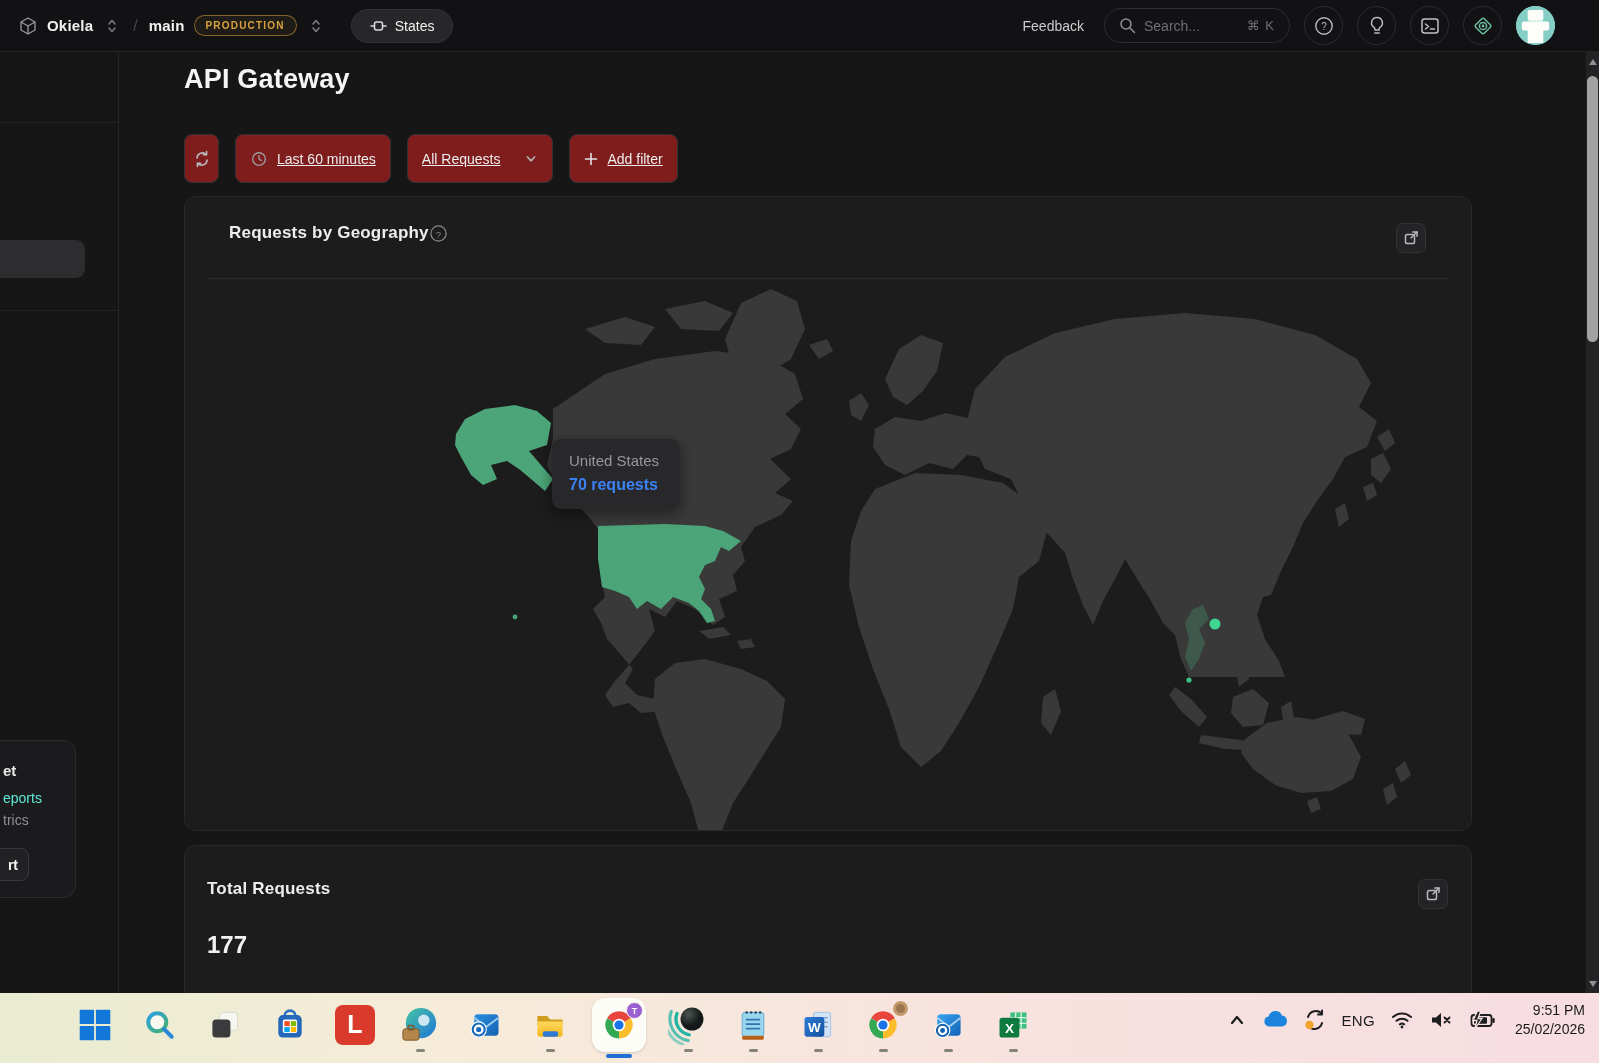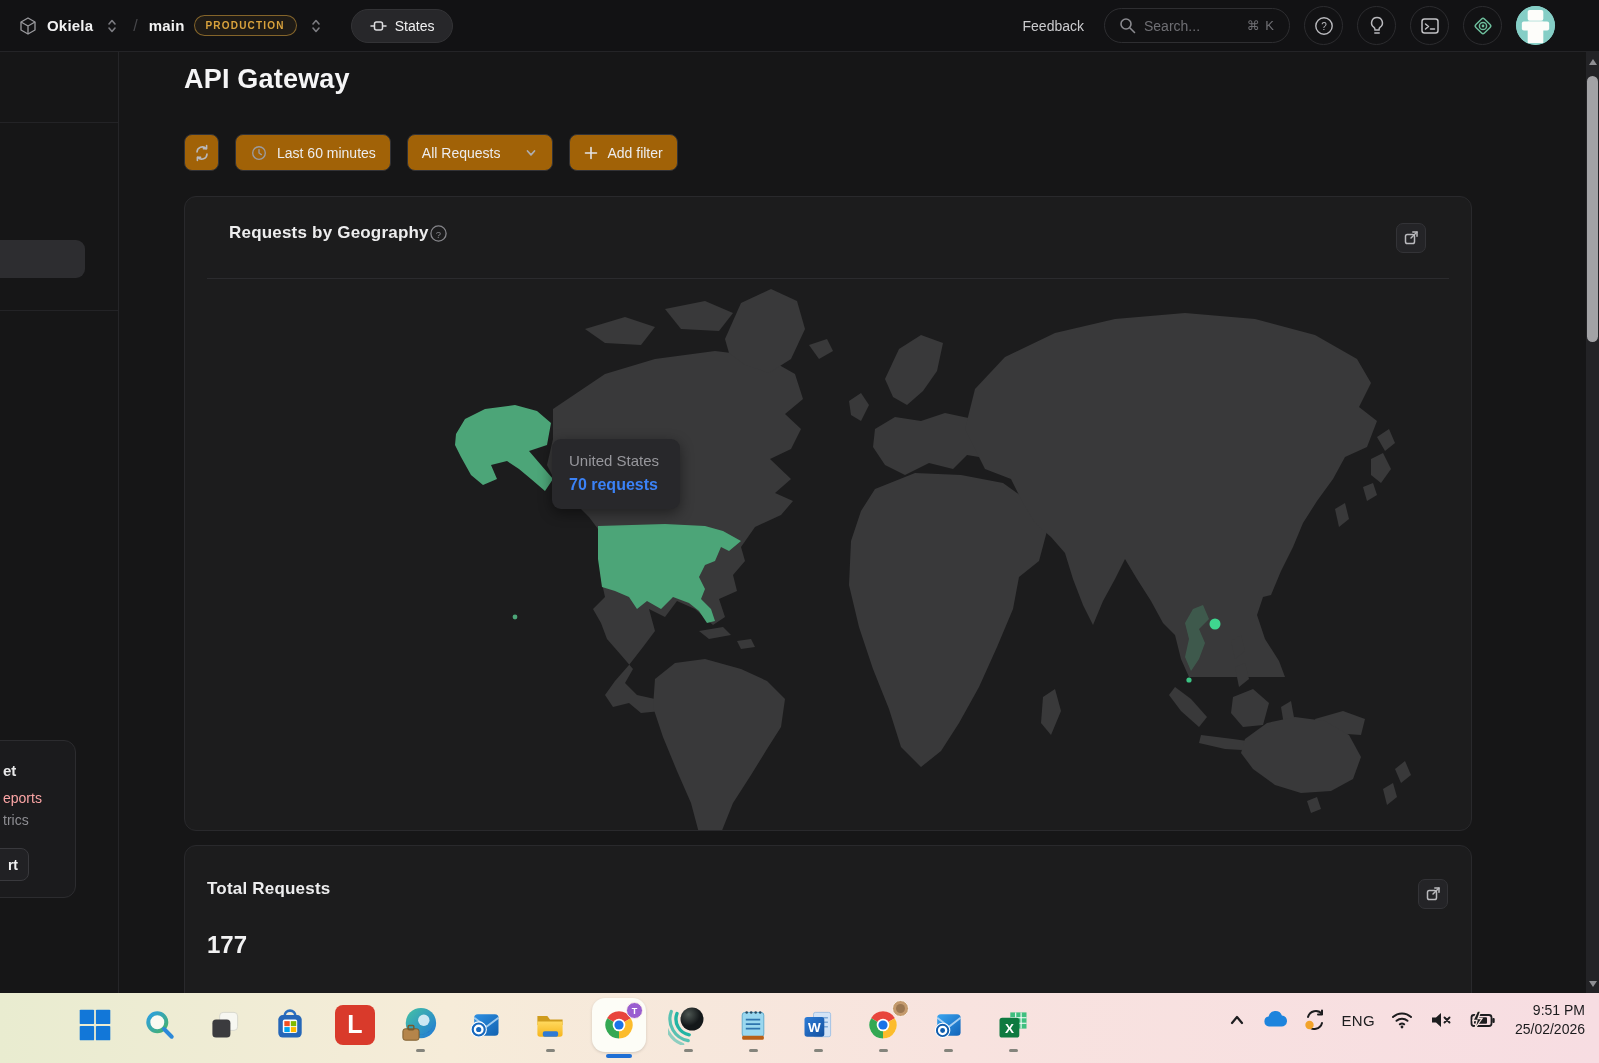--- a/index.html
+++ b/index.html
@@ -52,36 +52,36 @@
   .sb-divider { position:absolute; left:0; right:0; height:1px; background:#232326; }
   .sb-selected {
     position:absolute; left:-10px; width:95px; height:38px; top:188px;
     background:#2d2d30; border-radius:9px; cursor:pointer;
   }
   .promo-card {
     position:absolute; left:-132px; top:688px; width:208px; height:158px;
     background:#1b1b1d; border:1px solid #2c2c2f; border-radius:12px; overflow:visible;
   }
   .promo-l1 { position:absolute; left:134px; top:21px; color:#e9e9ea; font-size:15px; font-weight:600; }
-  .promo-l2 { position:absolute; left:134px; top:49px; color:#fca5a5; font-size:14px; }
+  .promo-l2 { position:absolute; left:134px; top:49px; color:#5eead4; font-size:14px; }
   .promo-l3 { position:absolute; left:134px; top:71px; color:#8d8d92; font-size:14px; }
   .promo-btn {
     position:absolute; left:120px; top:107px; width:40px; height:33px;
     background:#212124; border:1px solid #39393d; border-radius:8px;
     color:#f2f2f3; font-size:14px; font-weight:700; display:flex; align-items:center;
     justify-content:flex-end; padding-right:10px; cursor:pointer;
   }
   
   .main { position:absolute; left:99px; top:52px; right:13px; bottom:70px; overflow:hidden; }
   .page-title { position:absolute; left:85px; top:12px; color:#f5f5f6; font-size:27px; font-weight:600; letter-spacing:.2px; }
   .toolbar { position:absolute; left:85px; top:82px; display:flex; align-items:center; gap:16px; }
   .tool-btn {
-    height:37px; display:flex; align-items:center; gap:9px; padding:0 14px;
-    background:#a16207; border:1px solid #323236; border-radius:8px;
-    color:#ececee; font-size:14px; font-weight:500; cursor:pointer;
+    height:49px; display:flex; align-items:center; gap:9px; padding:0 14px;
+    background:#7f1d1d; border:1px solid #323236; border-radius:8px;
+    color:#ececee; font-size:14px; font-weight:500; cursor:pointer;text-decoration:underline;
   }
   .tool-btn.icon-only { width:35px; padding:0; justify-content:center; }
   .card {
     position:absolute; left:85px; width:1288px; background:#1c1c1d;
     border:1px solid #29292c; border-radius:12px;
   }
   .card.geo { top:144px; height:635px; }
   .card.totals { top:793px; height:160px; }
   .card-title { color:#ededee; font-size:17px; font-weight:600; letter-spacing:.2px; }
   .geo-header { position:absolute; left:44px; top:26px; display:flex; align-items:center; }

